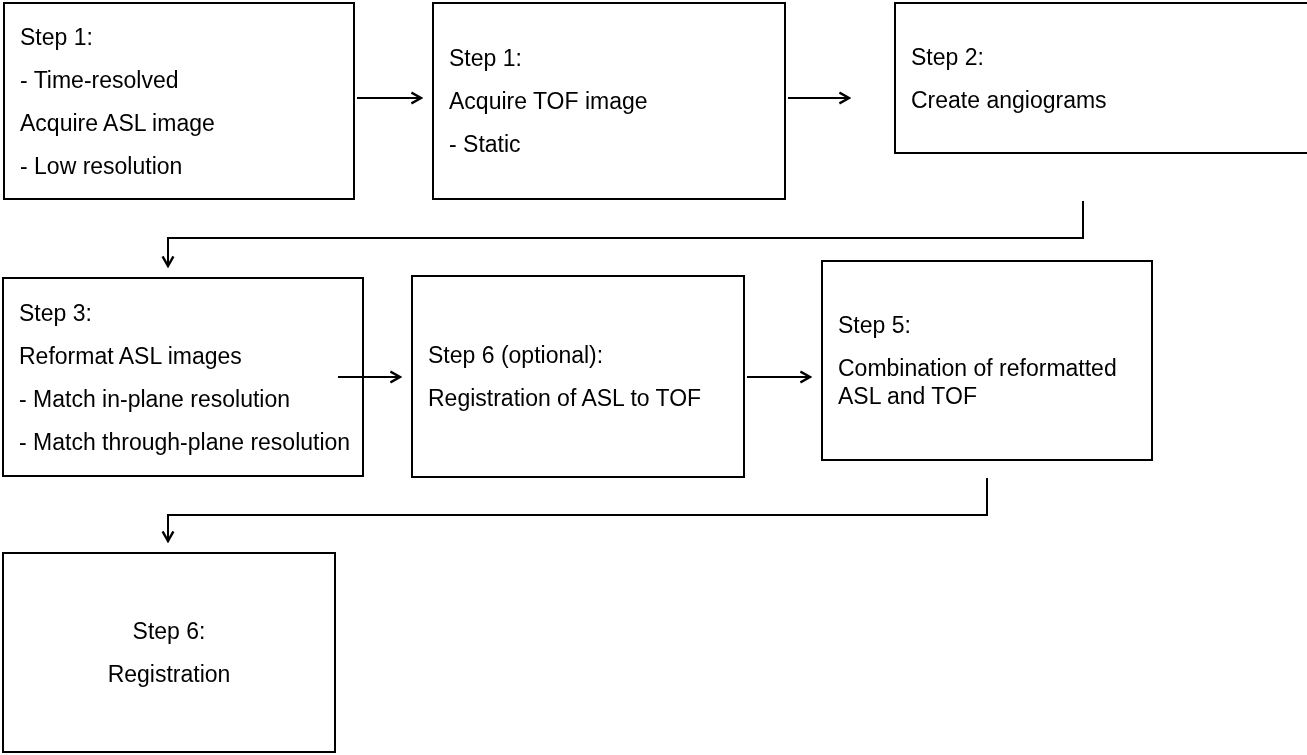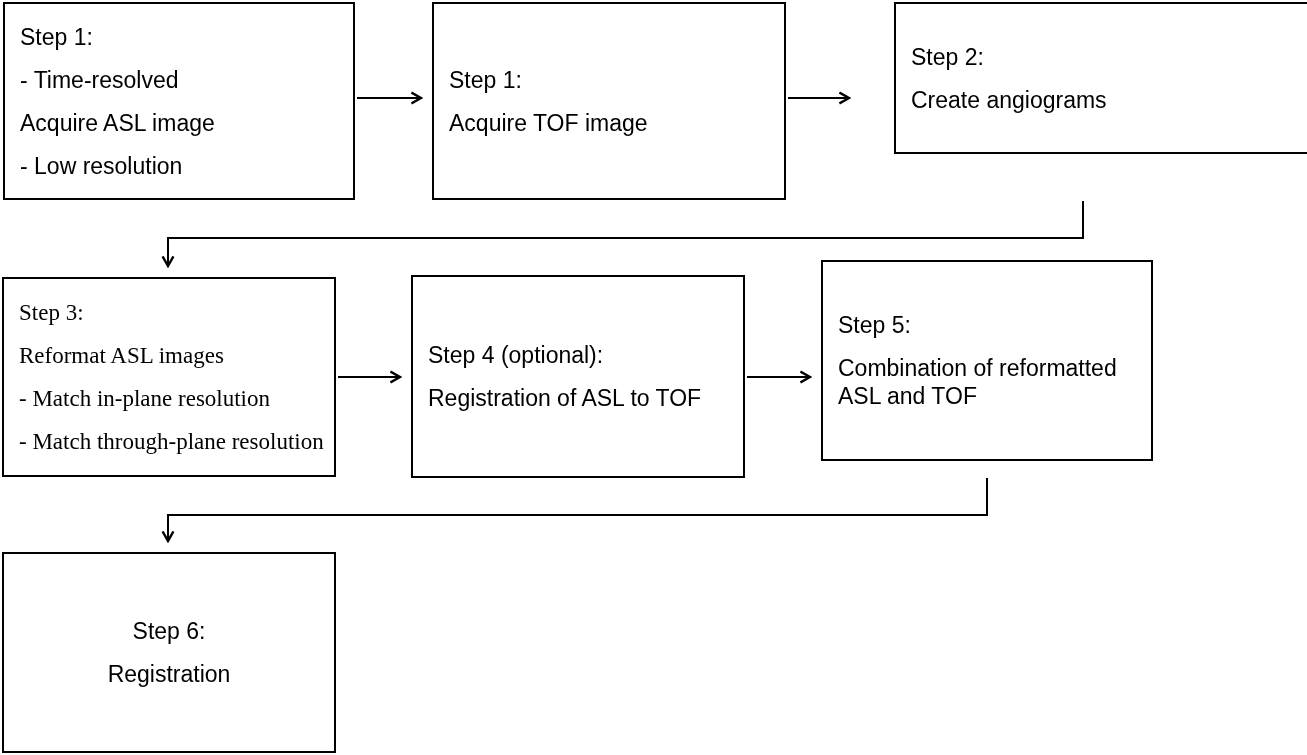--- a/index.html
+++ b/index.html
@@ -29,21 +29,21 @@
     line-height: 28px;
   }
   .flow-box p {
     margin: 7.5px 0;
   }
   
   #box-step1-asl { left: 3px;   top: 2px;   width: 352px; height: 198px; }
   #box-step1-tof { left: 432px; top: 2px;   width: 354px; height: 198px; }
   #box-step2     { left: 862px; top: 2px;   width: 443px; height: 152px; margin-left: 32px; }
   
-  #box-step3     { left: 2px;   top: 277px; width: 334px; height: 200px; font-family: Liberation Serif, serif; }
+  #box-step3     { left: 2px;   top: 277px; width: 362px; height: 200px; }
   #box-step4     { left: 411px; top: 275px; width: 334px; height: 203px; }
   #box-step5     { left: 821px; top: 260px; width: 332px; height: 201px; }
   
   #box-step6     { left: 2px;   top: 552px; width: 334px; height: 201px; text-align: center; padding: 4px 10px; justify-content: center; }
 
   #connector-layer {
     position: absolute;
     left: 0;
     top: 0;
     width: 1307px;
@@ -64,36 +64,37 @@
   <div class="flow-box" id="box-step1-asl">
     <p>Step 1:</p>
     <p>- Time-resolved</p>
     <p>Acquire ASL image</p>
     <p>- Low resolution</p>
   </div>
 
   <div class="flow-box" id="box-step1-tof">
     <p>Step 1:</p>
     <p>Acquire TOF image</p>
+    <p>- Static</p>
   </div>
 
   <div class="flow-box" id="box-step2">
     <p>Step 2:</p>
     <p>Create angiograms</p>
   </div>
 
   <div class="flow-box" id="box-step3">
     <p>Step 3:</p>
     <p>Reformat ASL images</p>
     <p>- Match in-plane resolution</p>
     <p>- Match through-plane resolution</p>
   </div>
 
   <div class="flow-box" id="box-step4">
-    <p>Step 4 (optional):</p>
+    <p>Step 6 (optional):</p>
     <p>Registration of ASL to TOF</p>
   </div>
 
   <div class="flow-box" id="box-step5">
     <p>Step 5:</p>
     <p>Combination of reformatted ASL and TOF</p>
   </div>
 
   <div class="flow-box" id="box-step6">
     <p>Step 6:</p>

